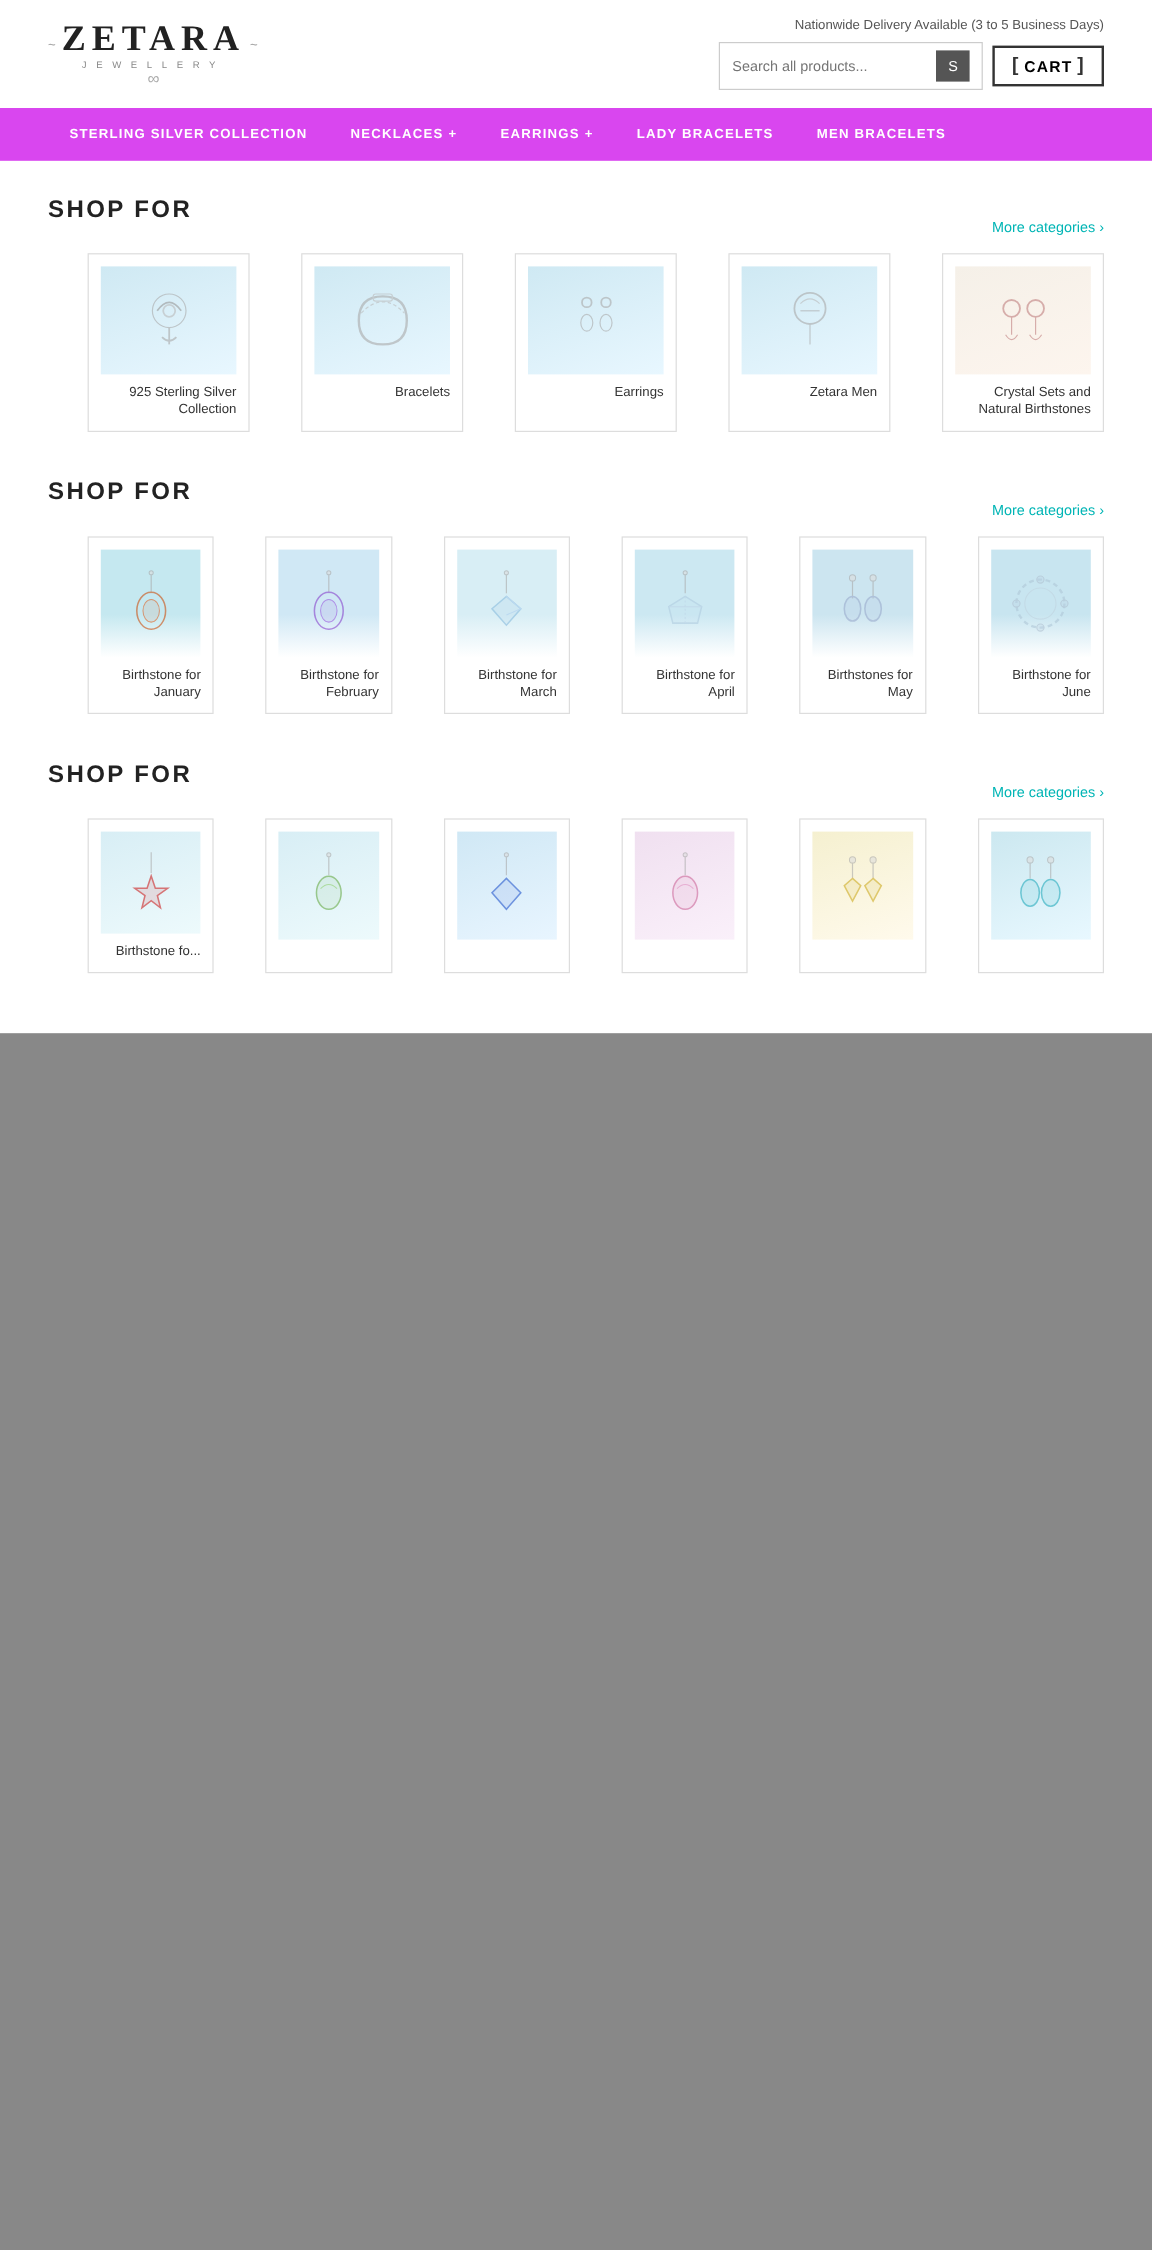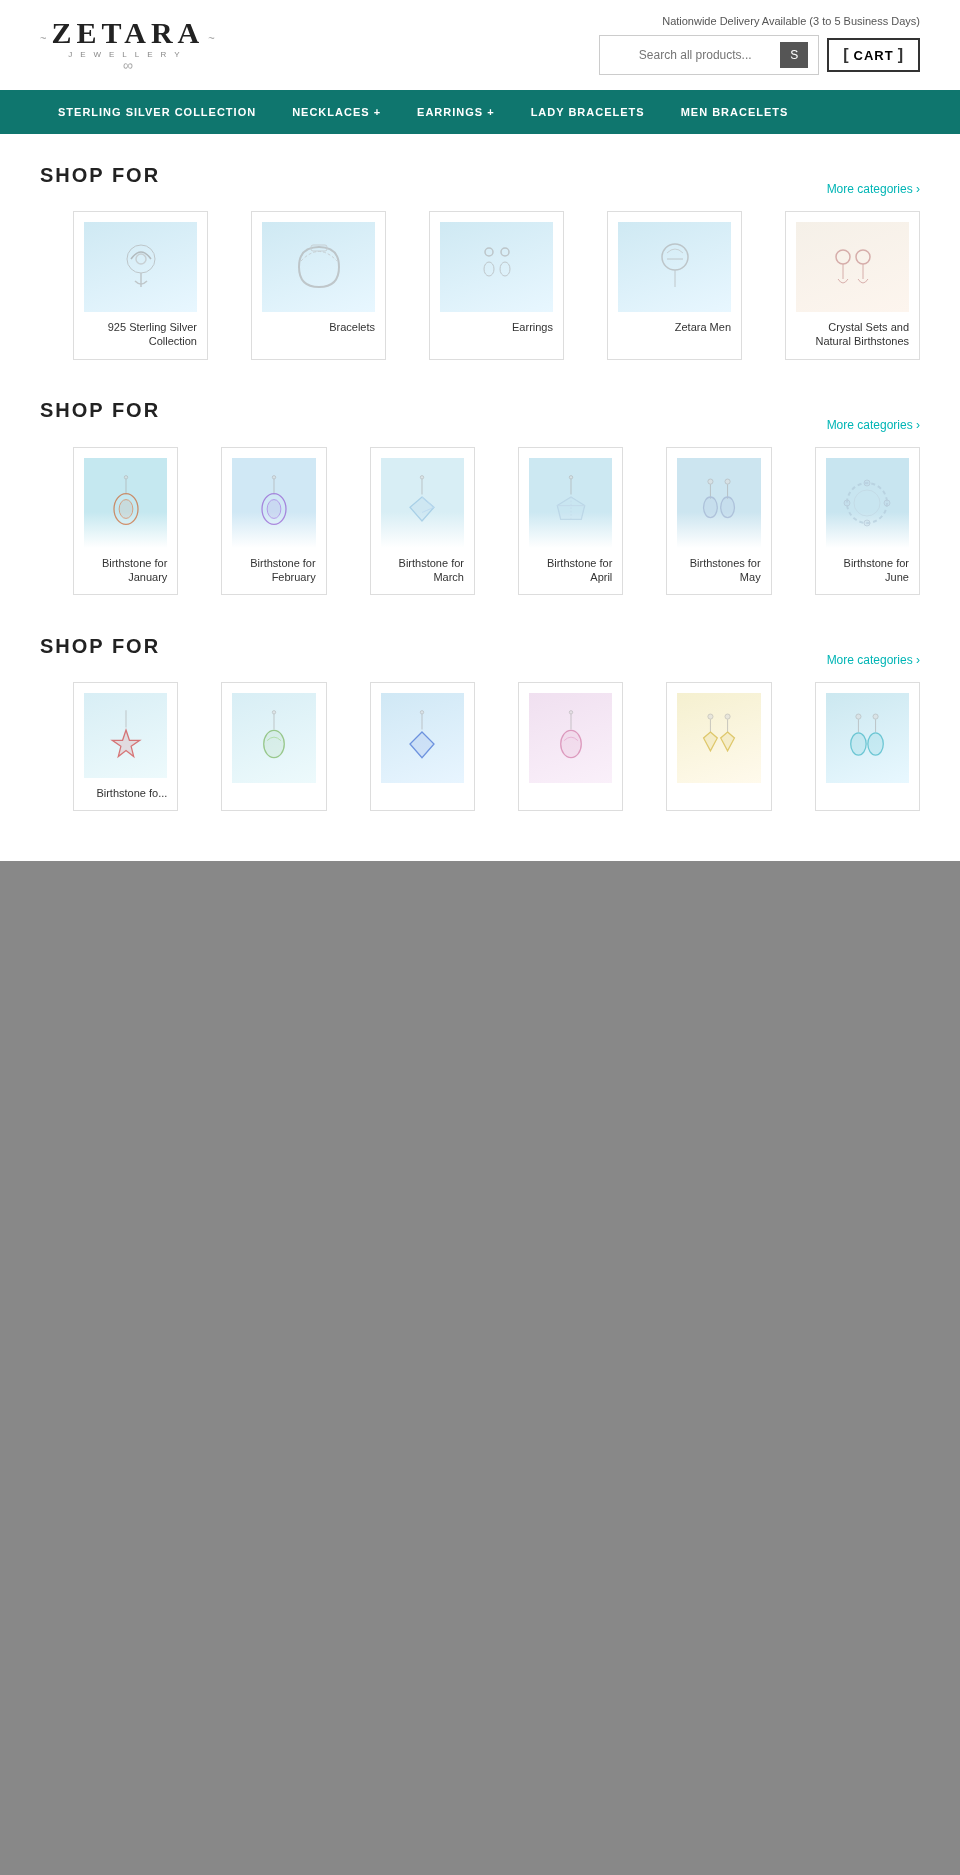--- a/index.html
+++ b/index.html
@@ -10,21 +10,21 @@
     .logo-area { display: flex; flex-direction: column; align-items: center; }
     .header-right { display: flex; flex-direction: column; align-items: flex-end; gap: 8px; }
     .header-actions { display: flex; align-items: center; gap: 8px; }
     .search-box { display: flex; align-items: center; border: 1px solid #ccc; padding: 6px 10px; width: 220px; }
     .search-box input { border: none; outline: none; font-size: 12px; color: #999; width: 100%; background: transparent; }
     .search-btn { background: #555; color: #fff; border: none; padding: 6px 10px; font-size: 12px; cursor: pointer; }
     .cart-btn { border: 2px solid #333; padding: 6px 14px; font-size: 13px; font-weight: bold; cursor: pointer; background: #fff; letter-spacing: 1px; display: flex; align-items: center; gap: 4px; }
     .cart-bracket { font-size: 16px; color: #333; }
 
     
-    .nav { background: #0f766e; display: flex; align-items: center; padding: 0 40px; height: 44px; gap: 0; }
+    .nav { background: #d946ef; display: flex; align-items: center; padding: 0 40px; height: 44px; gap: 0; }
     .nav-item { color: #fff; font-size: 11px; font-weight: bold; letter-spacing: 1px; padding: 0 18px; cursor: pointer; white-space: nowrap; text-transform: uppercase; height: 44px; display: flex; align-items: center; }
 
     
     .main { padding: 20px 40px; }
 
     
     .shop-section { margin-bottom: 30px; }
     .shop-header { display: flex; justify-content: space-between; align-items: center; margin-bottom: 15px; gap: 44px; }
     .shop-title { font-size: 20px; font-weight: bold; color: #222; letter-spacing: 2px; }
     .more-categories { font-size: 12px; color: #00b5b5; cursor: pointer; margin-top: 28px; }
@@ -65,21 +65,21 @@
       </div>
       <span style="font-size:11px;color:#999;letter-spacing:1px;">~</span>
     </div>
     <div style="font-size:14px;color:#aaa;margin-top:-2px;">∞</div>
   </div>
 
   <div class="header-right">
     <div style="font-size:11px;color:#555;">Nationwide Delivery Available (3 to 5 Business Days)</div>
     <div class="header-actions">
       <div class="search-box">
-        <input type="text" style="font-size: 12px; color: rgb(153, 153, 153); border: none; outline: none; width: 100%; background: transparent; text-align: center;" placeholder="Search all products...">
+        <input type="text" style="font-size: 12px; color: rgb(153, 153, 153); border: none; outline: none; width: 100%; background: transparent;" placeholder="Search all products...">
         <button class="search-btn">S</button>
       </div>
       <button class="cart-btn">
         <span class="cart-bracket">[</span>
         <span>CART</span>
         <span class="cart-bracket">]</span>
       </button>
     </div>
   </div>
 </div>

